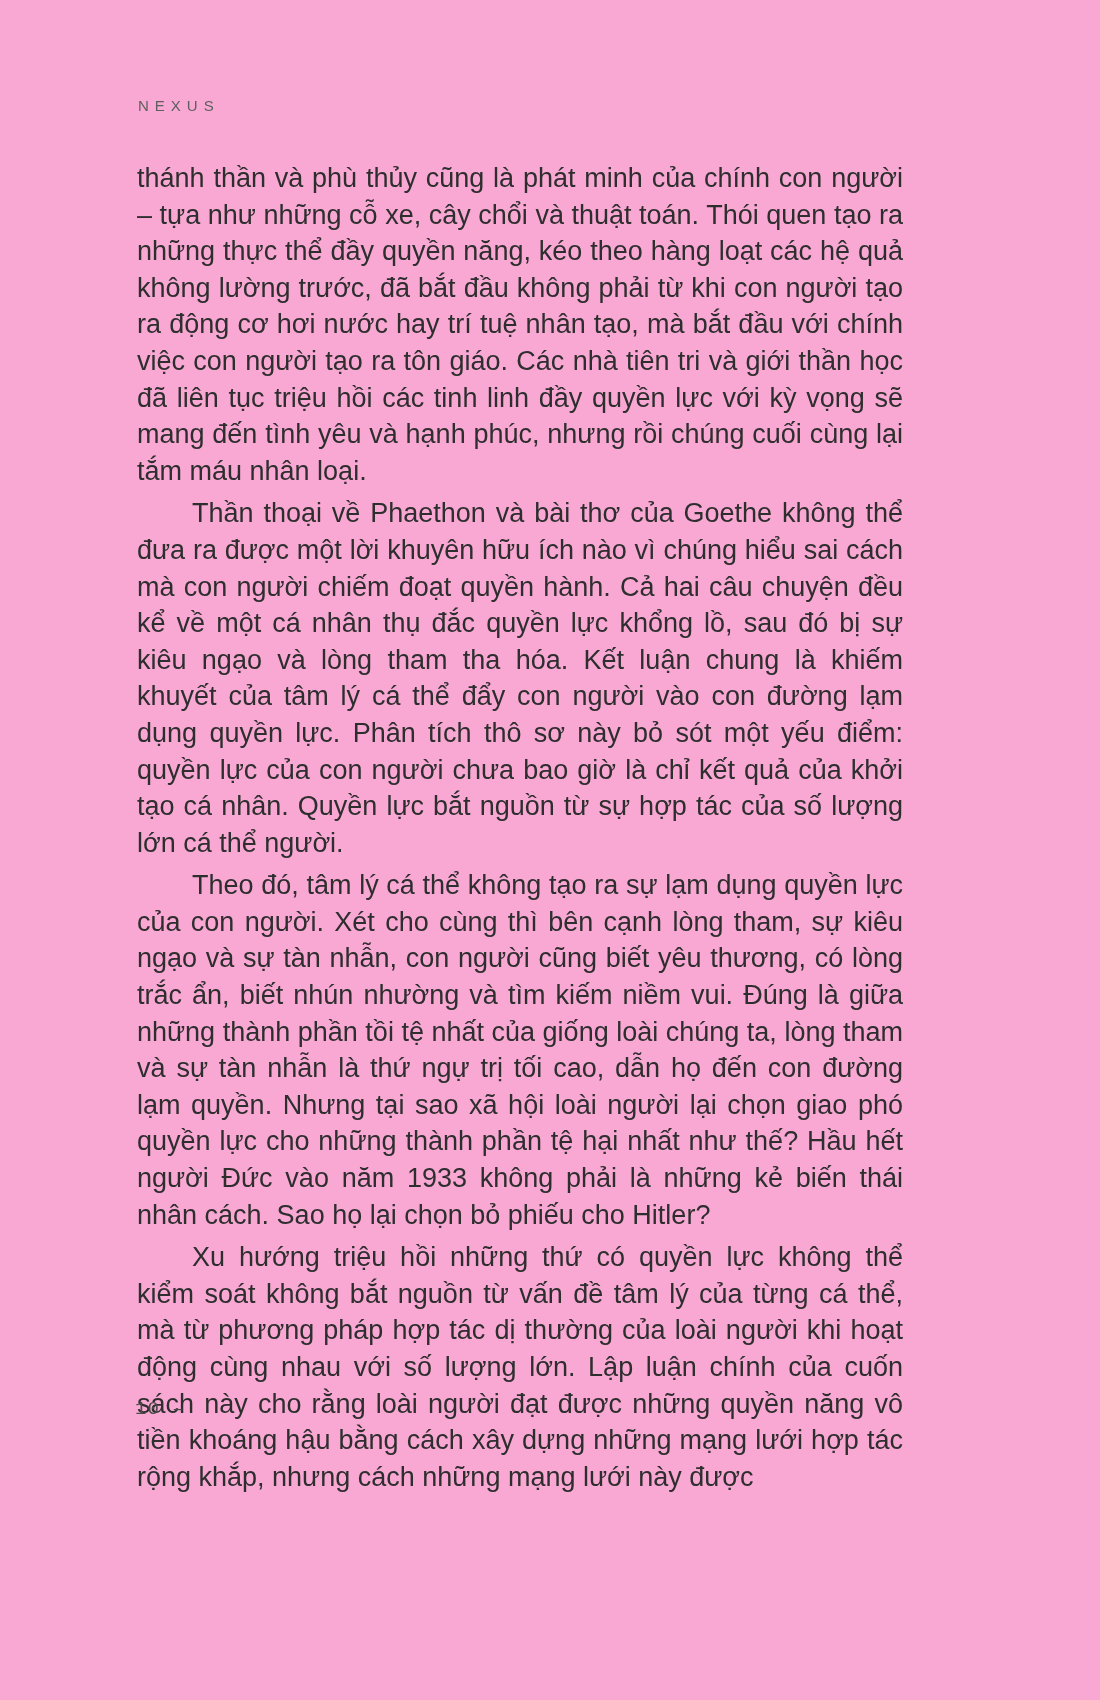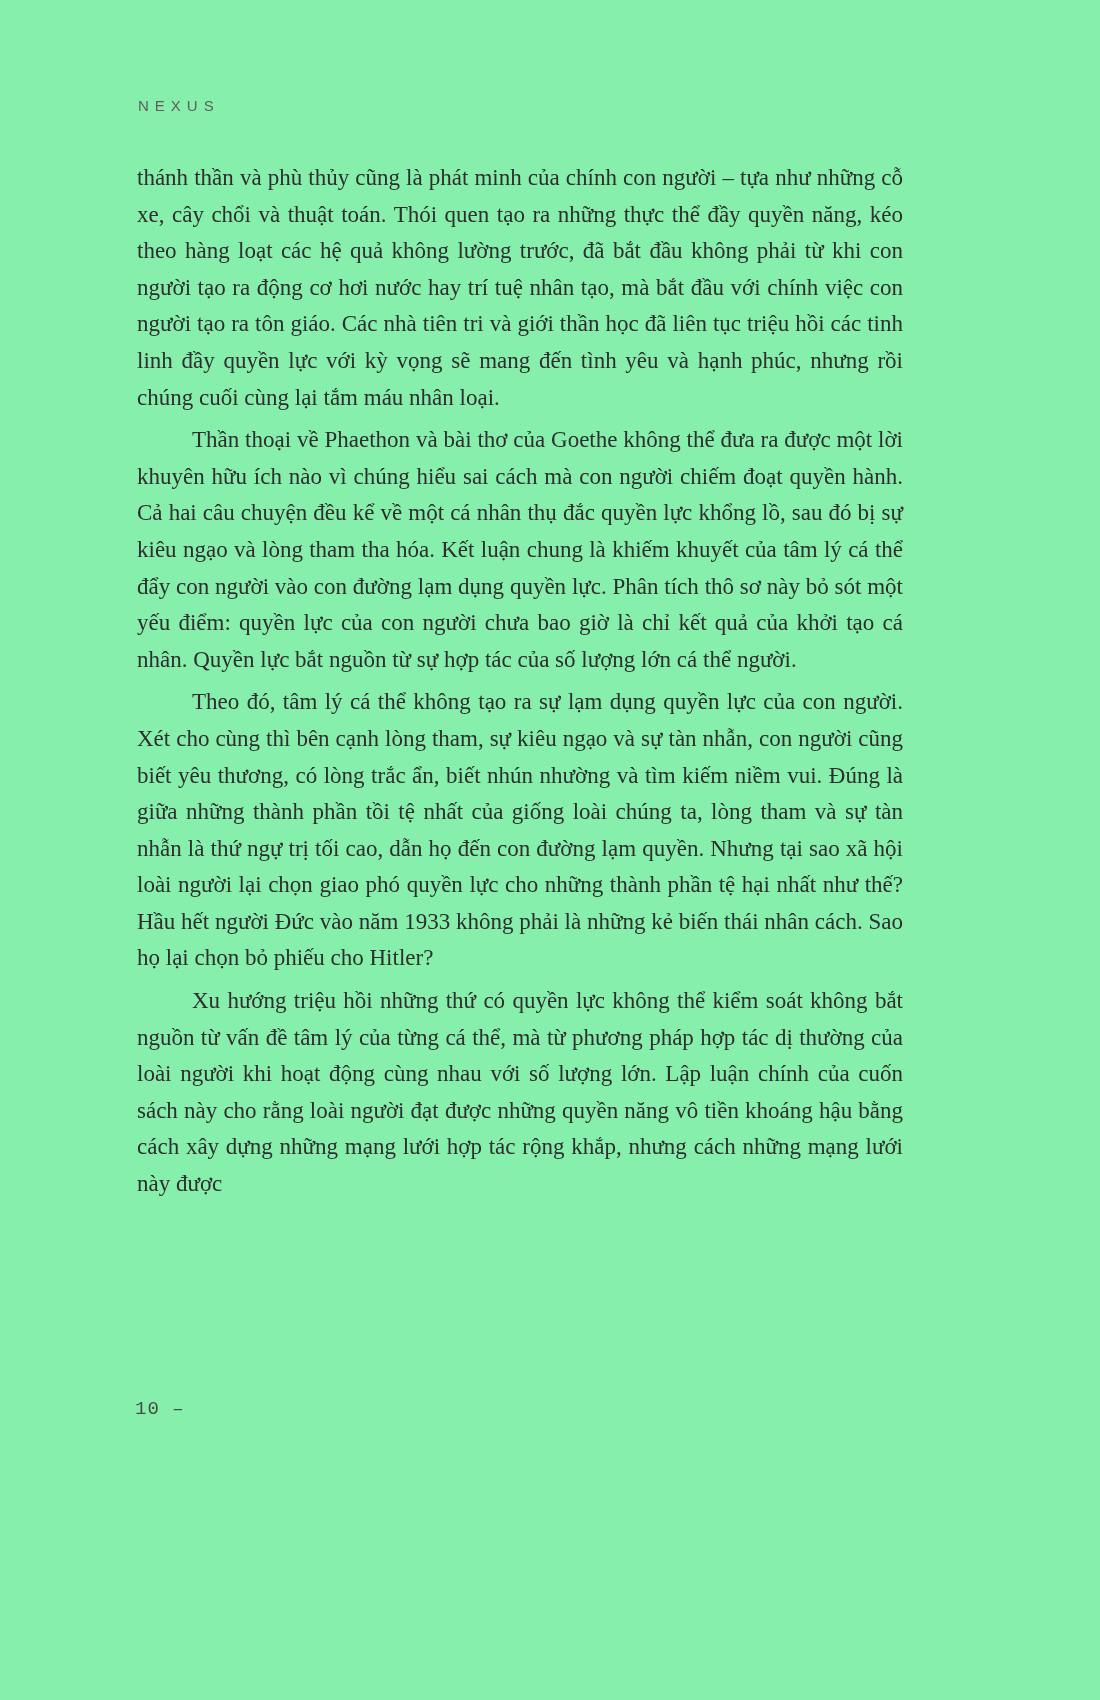--- a/index.html
+++ b/index.html
@@ -9,39 +9,39 @@
   body {
     width: 1100px;
     height: 1700px;
     background: #fdfdfc;
     position: relative;
     overflow: hidden;
   }
   .page {
     position: absolute;
     inset: 0;
-    background: #86efac;
+    background: #f9a8d4;
   }
   .running-head {
     position: absolute;
     left: 138px;
     top: 97px;
     font-family: "Liberation Sans", sans-serif;
     font-size: 15px;
     font-weight: 400;
     letter-spacing: 6px;
     color: #5e5e5e;
   }
   .body-text {
     position: absolute;
     left: 137px;
     top: 160px;
     width: 766px;
-    font-family: Liberation Serif, serif;
-    font-size: 23px;
+    font-family: Liberation Sans, sans-serif;
+    font-size: 27px;
     line-height: 36.6px;
     text-align: justify;
     color: #2e2e2e;
   }
   .body-text p {
     margin: 0;
   }
   .body-text p + p {
     margin-top: 6px;
   }

